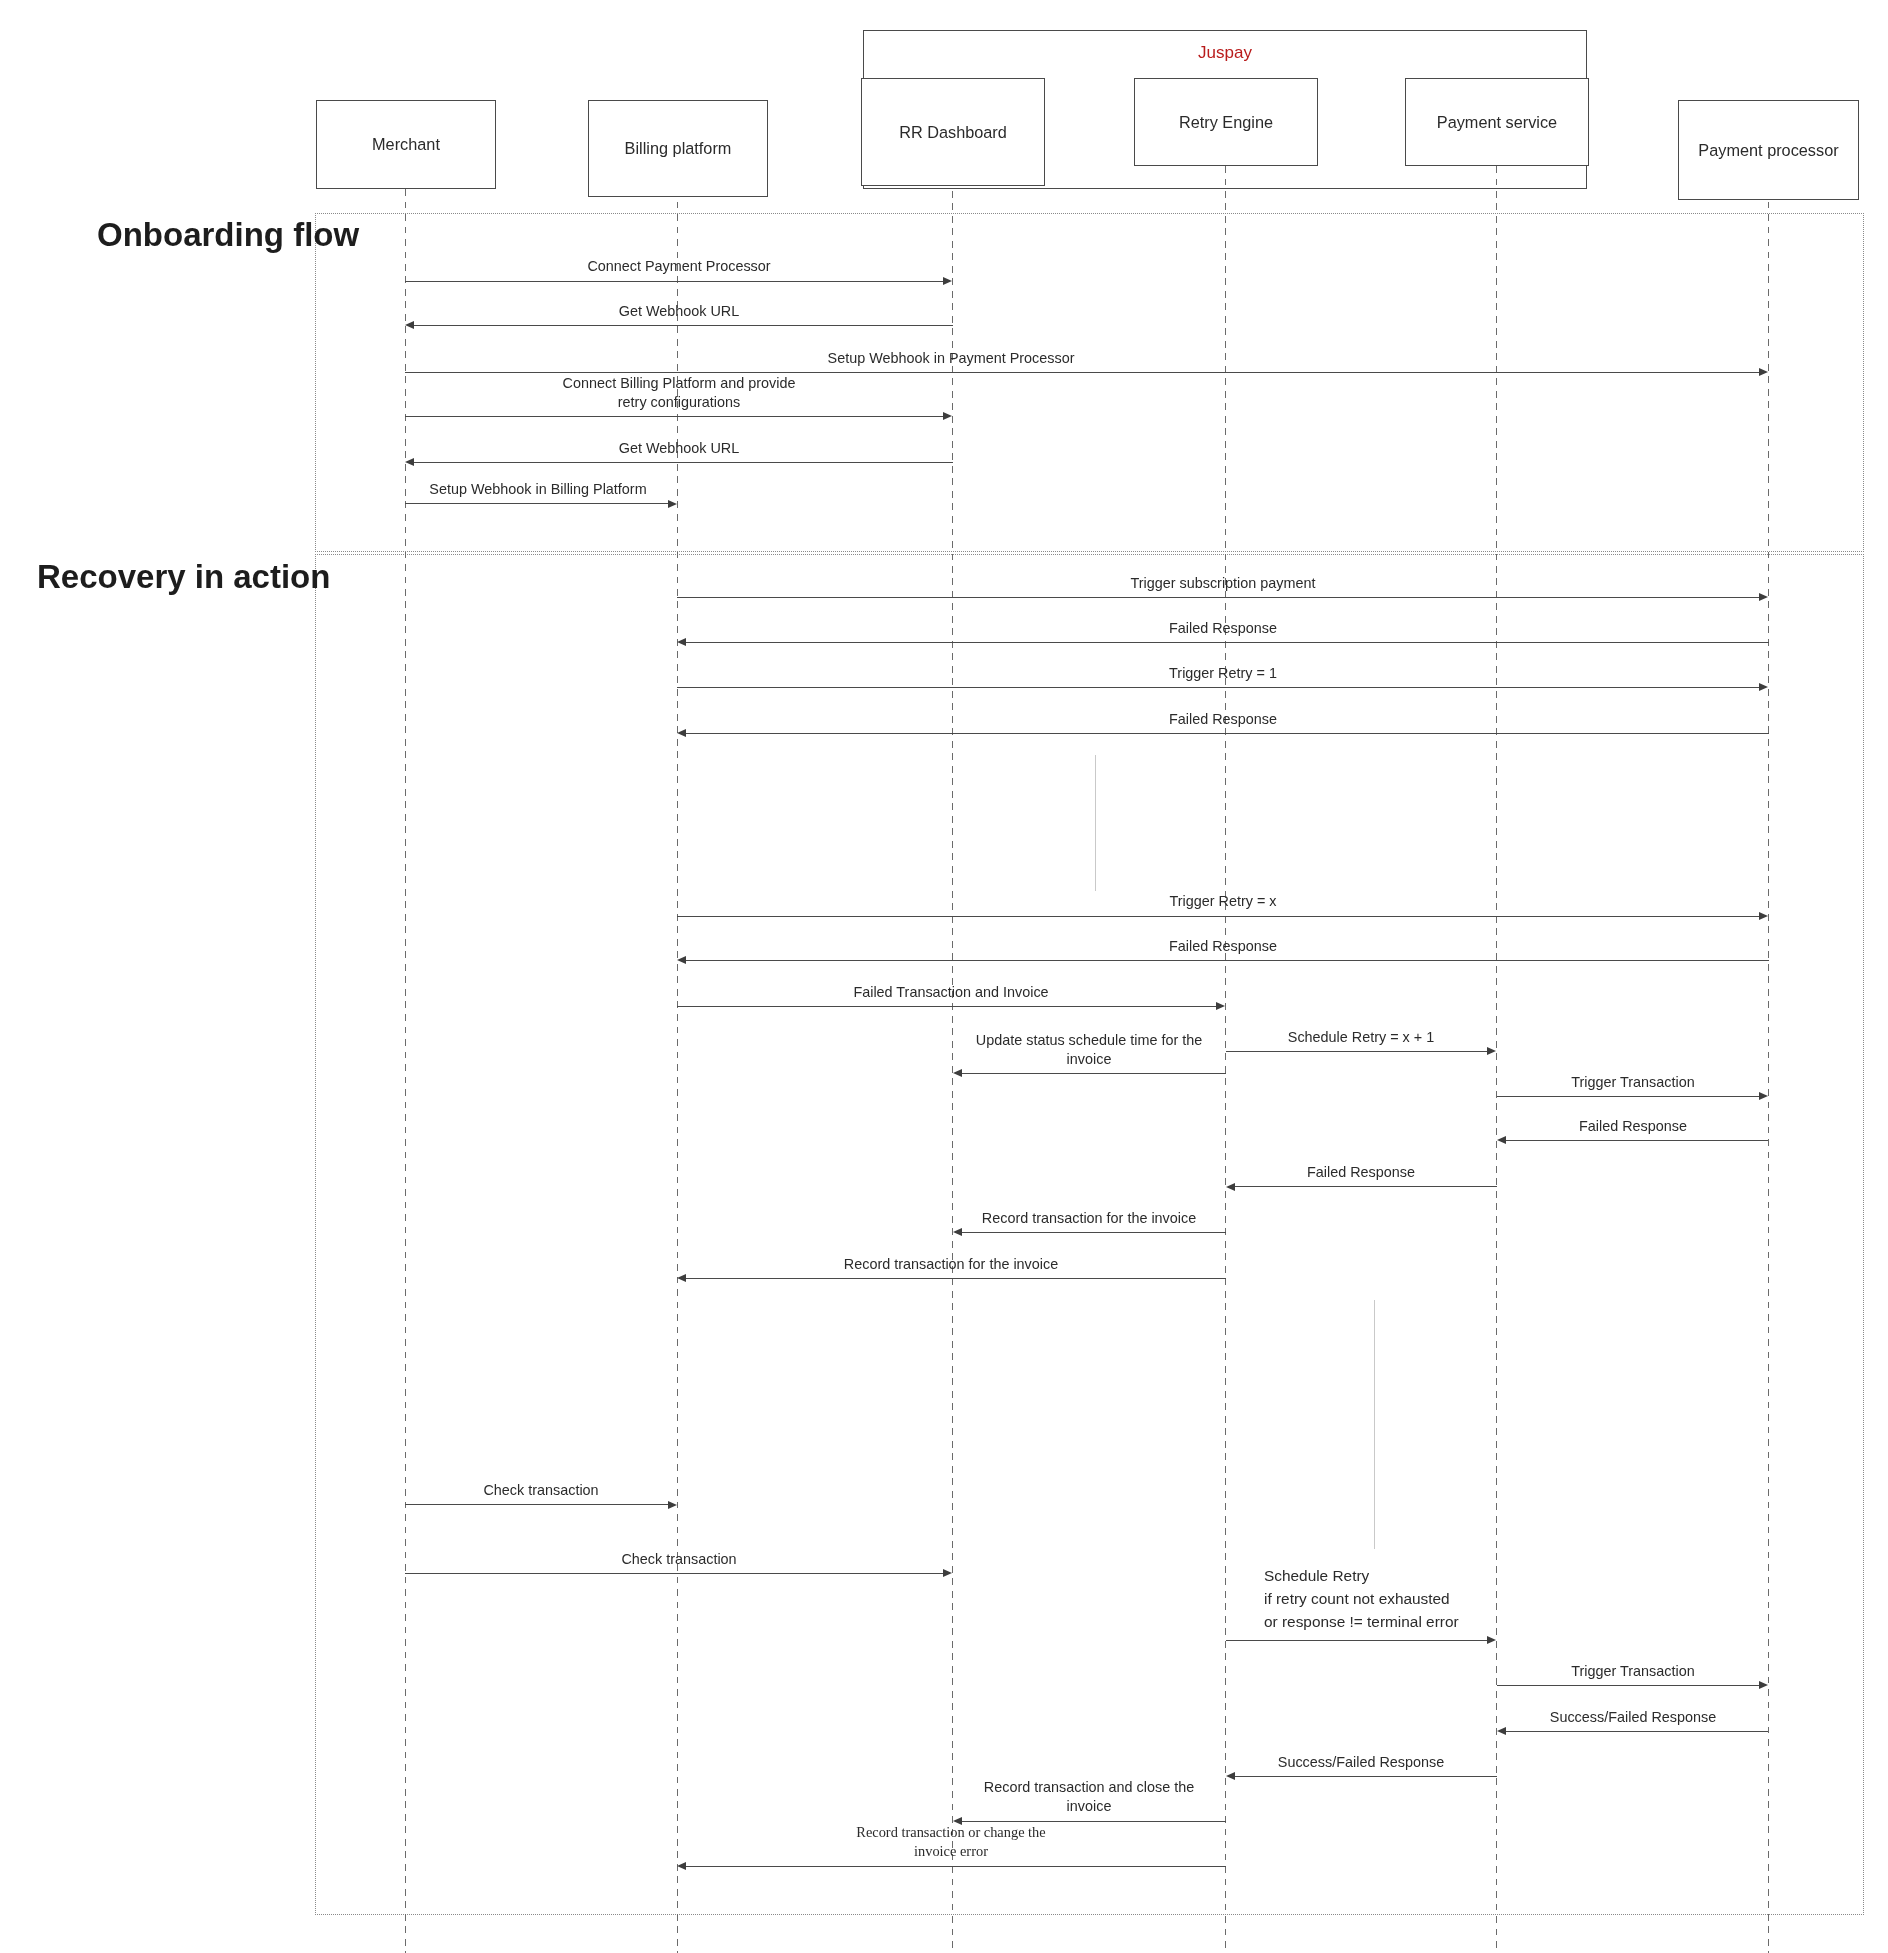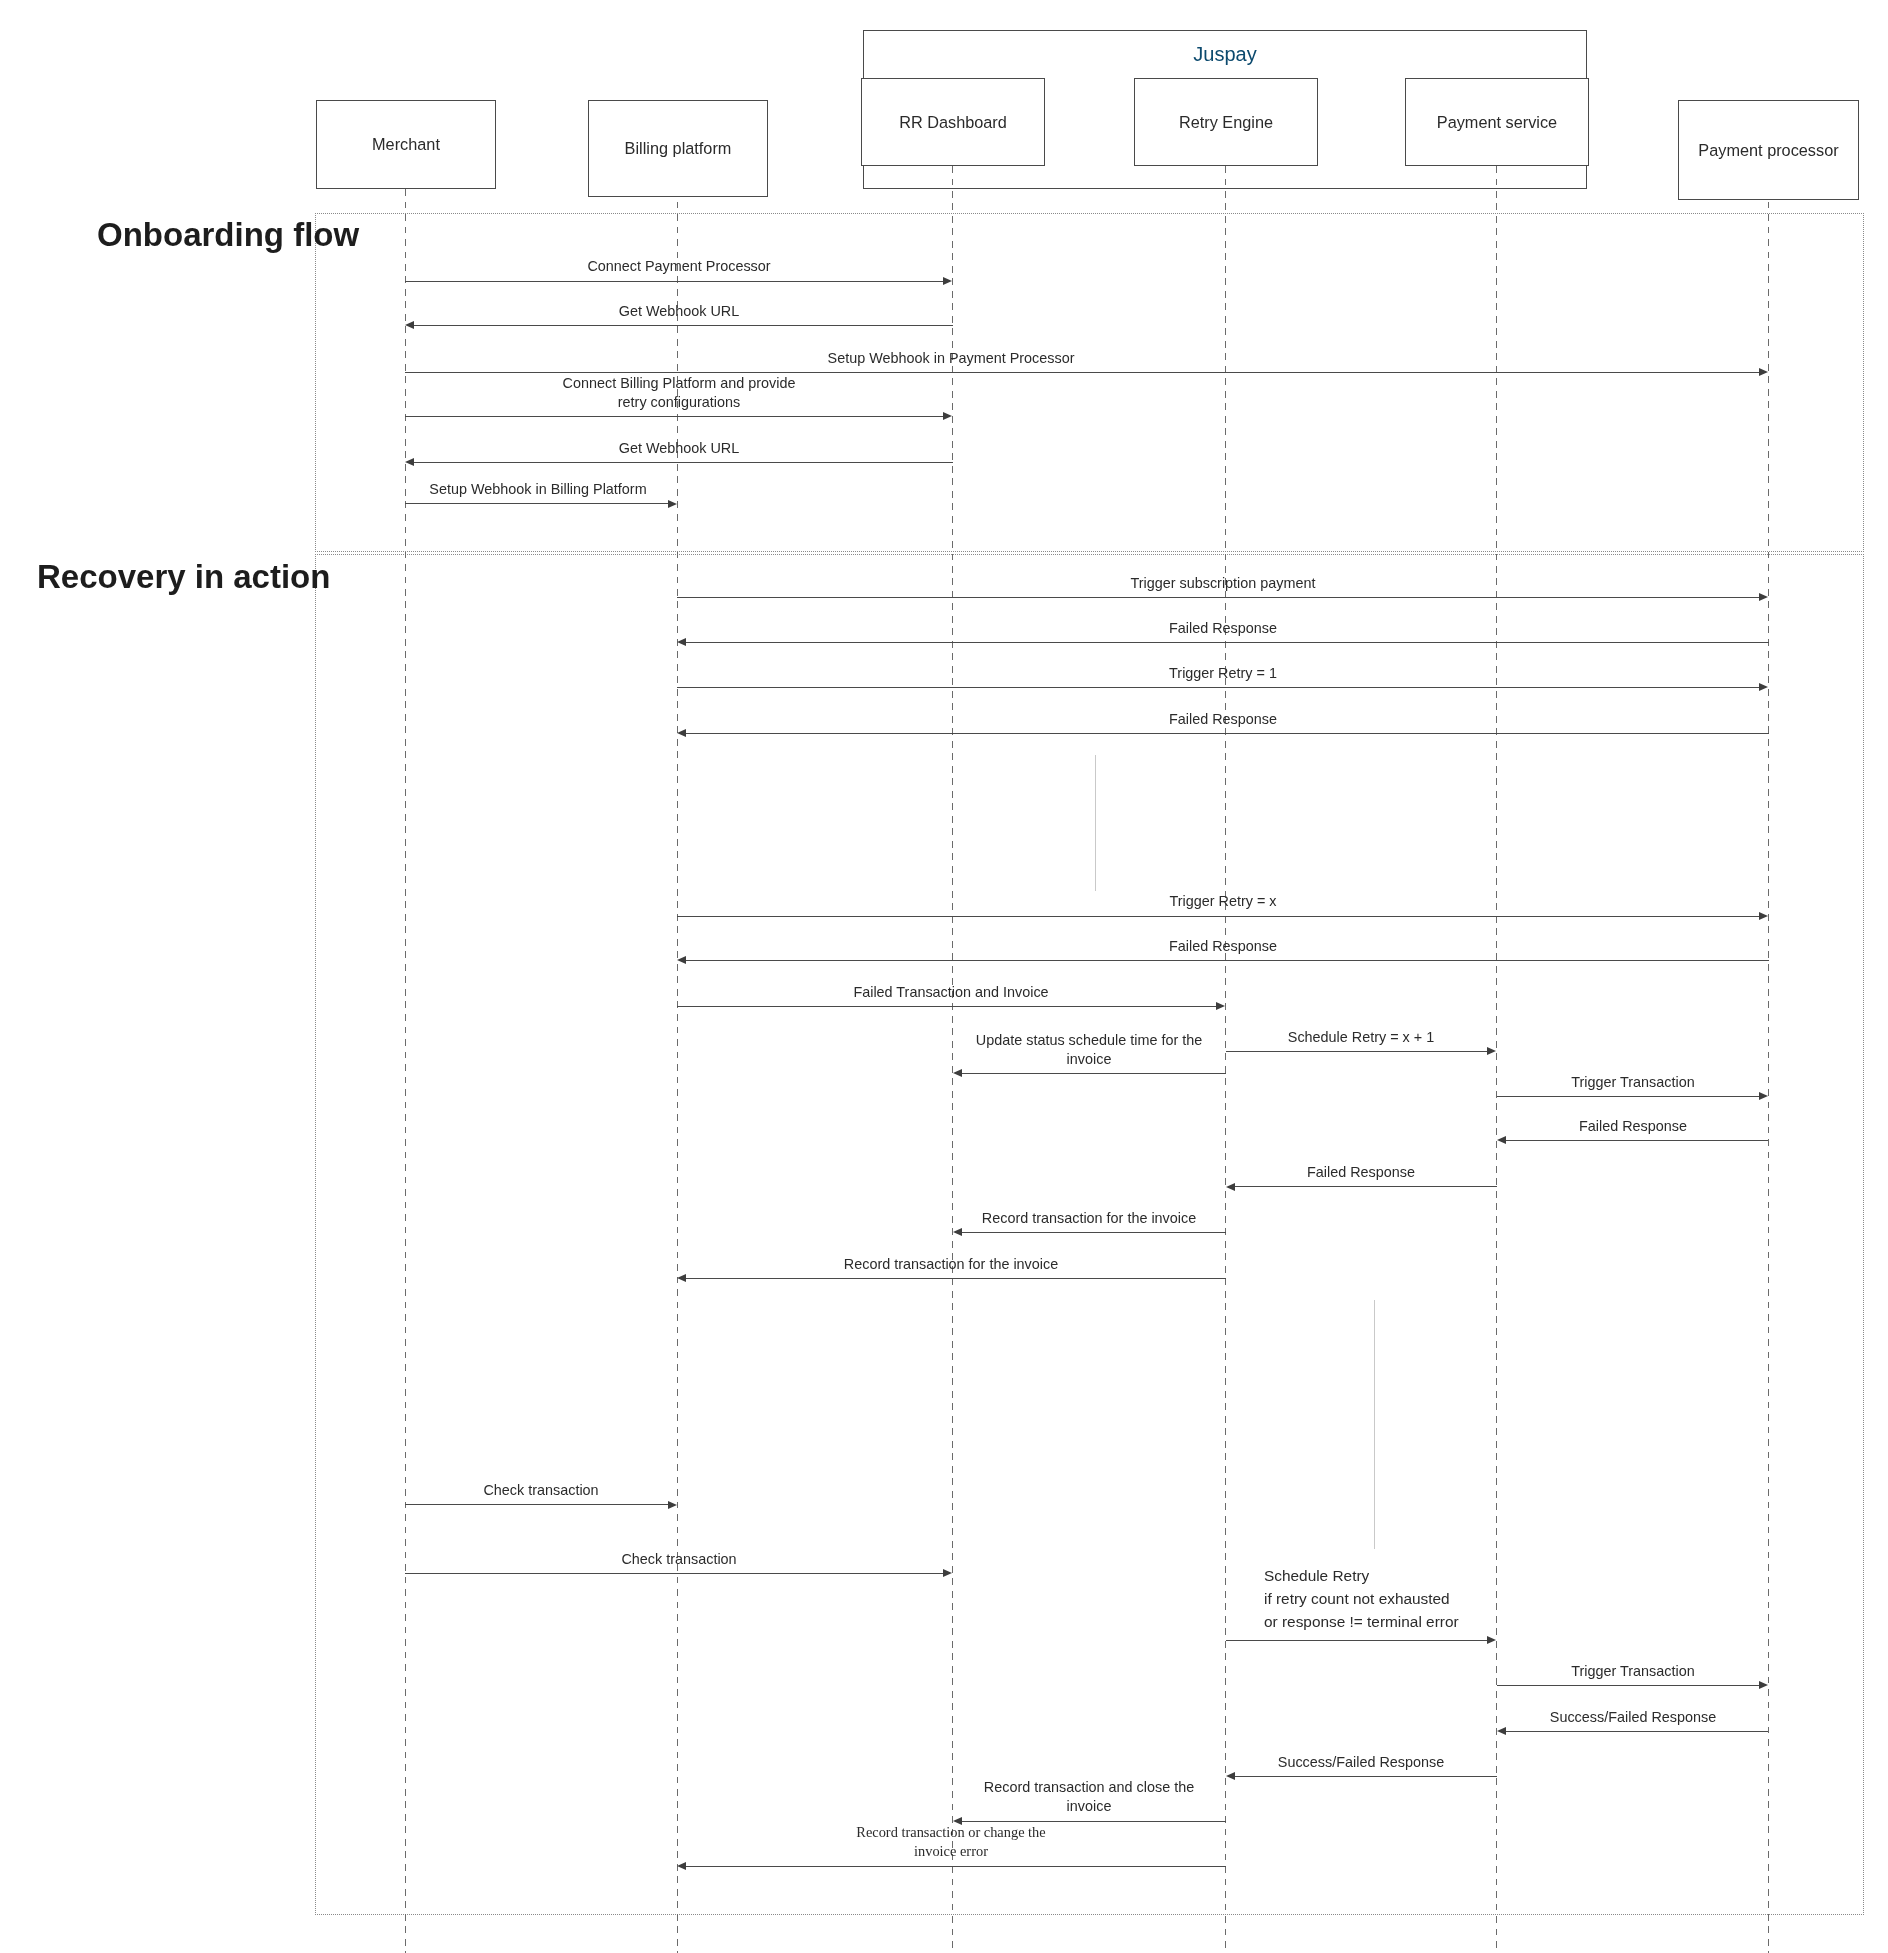--- a/index.html
+++ b/index.html
@@ -23,21 +23,21 @@
     position:absolute;
     background:#ffffff;
     border:1.3px solid #4a4a4a;
     z-index:10;
     box-sizing:border-box;
   }
   .group-label{
     position:absolute;
     top:11.5px;left:0;right:0;
     text-align:center;
-    font-size:20px;color:#0c4a6e;
+    font-size:17px;color:#b91c1c;
   }
   .lifeline{
     position:absolute;
     width:1.3px;
     background:repeating-linear-gradient(to bottom,#6b6b6b 0 6.7px,transparent 6.7px 12.5px);
     z-index:20;
   }
   .frame{
     position:absolute;
     border:1.5px dotted #8a8a8a;
@@ -94,21 +94,21 @@
       <div class="lifeline" style="left: 1496px; top: 166px; height: 1787px;"></div>
       <div class="lifeline" style="left: 1768px; top: 189px; height: 1764px;"></div>
     </div>
   <div id="actors">
       <div class="actor-box" style="left: 316px; top: 100px; width: 180px; height: 89px;">
         <span>Merchant</span>
       </div>
       <div class="actor-box" style="left: 588px; top: 100px; width: 180px; height: 97px;">
         <span>Billing platform</span>
       </div>
-      <div class="actor-box" style="left: 861px; top: 78px; width: 184px; height: 88px;">
+      <div class="actor-box" style="left: 861px; top: 78px; width: 184px; height: 108px;">
         <span>RR Dashboard</span>
       </div>
       <div class="actor-box" style="left: 1134px; top: 78px; width: 184px; height: 88px;">
         <span>Retry Engine</span>
       </div>
       <div class="actor-box" style="left: 1405px; top: 78px; width: 184px; height: 88px;">
         <span>Payment service</span>
       </div>
       <div class="actor-box" style="left: 1678px; top: 100px; width: 181px; height: 100px;">
         <span>Payment processor</span>

